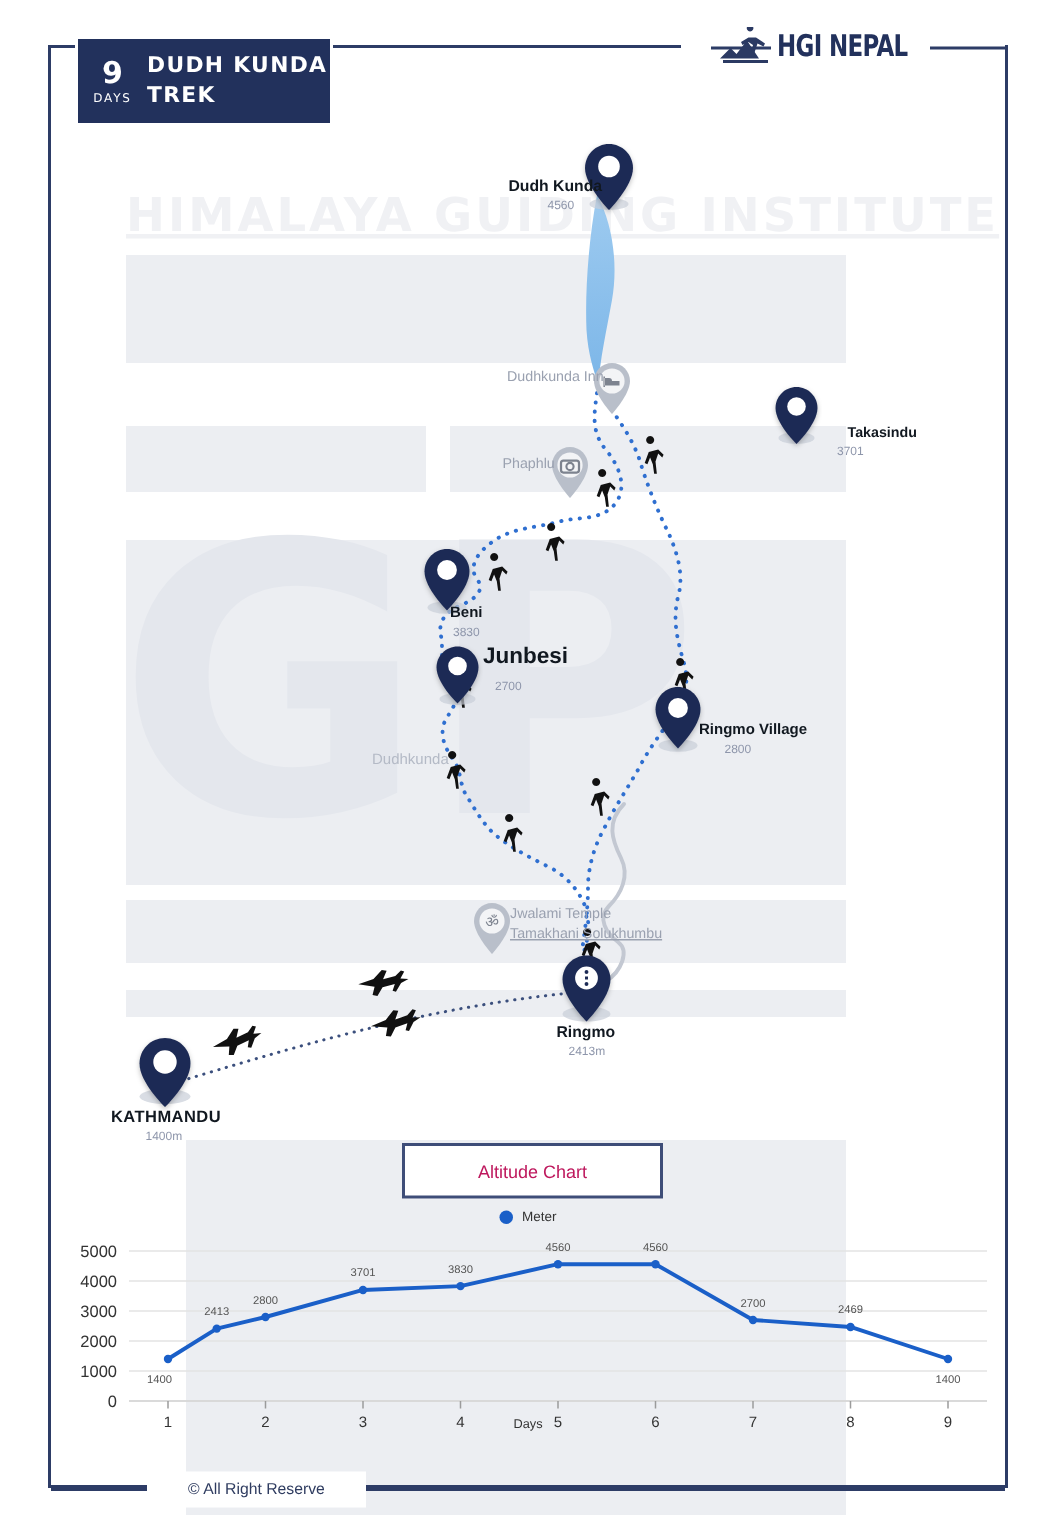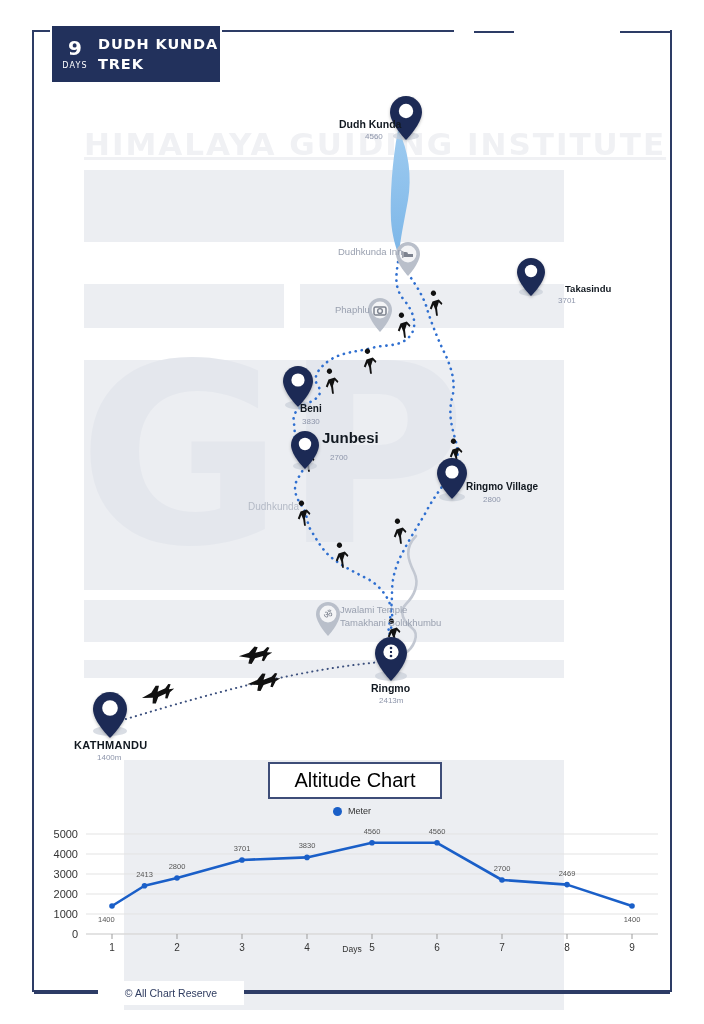--- a/index.html
+++ b/index.html
@@ -41,21 +41,21 @@
   .map{position:absolute;left:0;top:0;width:704px;height:770px;z-index:2;}
   .pin{position:absolute;z-index:3;}
   .pin .lbl{position:absolute;white-space:nowrap;font-weight:bold;color:#111820;}
   .pin .alt{position:absolute;white-space:nowrap;color:#8e96ab;}
   .poi{position:absolute;z-index:3;color:#9aa1b0;white-space:nowrap;}
 
   
   .chart-wrap{position:absolute;left:34px;top:778px;width:636px;height:190px;z-index:3;}
   .chart-title{position:absolute;left:234px;top:-16px;width:170px;height:33px;background:#fff;
                border:2px solid #3e4d78;display:flex;align-items:center;justify-content:center;
-               font-size:20px;color:#000000;z-index:8;}
+               font-size:12px;color:#be185d;z-index:8;}
   .legend{position:absolute;left:0;right:0;top:28px;display:flex;justify-content:center;
           align-items:center;gap:6px;font-size:9px;color:#333;}
   .legend-dot{width:9px;height:9px;border-radius:50%;background:#1a5fc8;}
   .xlab{position:absolute;bottom:14px;left:0;right:0;text-align:center;font-size:8.5px;color:#333;}
 
   
   .footer-rule{position:absolute;left:34px;top:992px;width:636px;height:2px;background:#2d3c66;z-index:6;}
   .foot-box{position:absolute;top:981px;background:#fff;z-index:7;display:flex;
             align-items:center;justify-content:center;font-size:10.5px;color:#2f3c60;}
   .foot-left{left:98px;width:146px;height:24px;}
@@ -240,36 +240,44 @@
     <div class="alt" style="left:379px;top:696px;font-size:8px;">2413m</div>
   </div>
   <div class="pin">
     <div class="lbl" style="left:74px;top:739px;font-size:11px;letter-spacing:.3px;">KATHMANDU</div>
     <div class="alt" style="left:97px;top:753px;font-size:8px;">1400m</div>
   </div>
 
   <div class="poi" style="left:318px;top:246px;font-size:9.5px;margin-left:20px;">Dudhkunda Inn</div>
   <div class="poi" style="left:335px;top:304px;font-size:9.5px;">Phaphlu</div>
   <div class="poi" style="left:340px;top:604px;font-size:9.5px;">Jwalami Temple</div>
-  <div class="poi" style="left:340px;top:617px;font-size:9.5px;">Tamakhani Solukhumbu</div>
+  <div class="poi" style="left:340px;top:617px;font-size:9.5px;text-decoration:underline;">Tamakhani Solukhumbu</div>
   <div class="poi" style="left:248px;top:501px;font-size:10px;color:#b4bac6;">Dudhkunda</div>
 
   <div class="title-box">
     <div class="tb-days">
       <div class="tb-num">9</div>
       <div class="tb-lbl">DAYS</div>
     </div>
     <div>
       <div class="tb-name">DUDH KUNDA</div>
       <div class="tb-name">TREK</div>
     </div>
   </div>
 
   <div class="logo-rule-l"></div>
   <div class="logo-rule-r"></div>
+  <div class="logo">
+    <svg width="34" height="24" viewBox="0 0 34 24">
+      <path d="M0 21 L7 14 L11 18 L18 9 L26 21 Z" fill="#2b3a63"></path>
+      <path d="M20 3 a2.2 2.2 0 1 1 .1 0 M19 7 l-5 3 l1 2 l4-2 l3 2 l-1 5 h2 l2-6 l4 2 l1-2 l-6-4 z" fill="#2b3a63"></path>
+      <path d="M2 23 h30" stroke="#2b3a63" stroke-width="2"></path>
+    </svg>
+    <div class="logo-txt">HGI NEPAL</div>
+  </div>
 
   <div class="frame"></div>
   <div class="frame-gap" style="left:50px;top:24px;width:172px;height:8px;"></div>
   <div class="frame-gap" style="left:454px;top:24px;width:216px;height:10px;"></div>
 
   <div class="chart-wrap">
     <div class="chart-title">Altitude Chart</div>
     <div class="legend">
       <span class="legend-dot"></span>
       <span>Meter</span>
@@ -325,15 +333,15 @@
         <text x="468" y="93" text-anchor="middle" font-size="7.5" fill="#555" font-family="Liberation Sans">2700</text>
         <circle cx="533" cy="106.62" r="2.8" fill="#1a5fc8"></circle>
         <text x="533" y="97.62" text-anchor="middle" font-size="7.5" fill="#555" font-family="Liberation Sans">2469</text>
         <circle cx="598" cy="128" r="2.8" fill="#1a5fc8"></circle>
         <text x="598" y="144" text-anchor="middle" font-size="7.5" fill="#555" font-family="Liberation Sans">1400</text>
       </svg>
     <div class="xlab">Days</div>
   </div>
 
   <div class="footer-rule"></div>
-  <div class="foot-box foot-left">© All Chart Reserve</div>
+  <div class="foot-box foot-left">© All Right Reserve</div>
 
 </div>
 
 </body></html>

